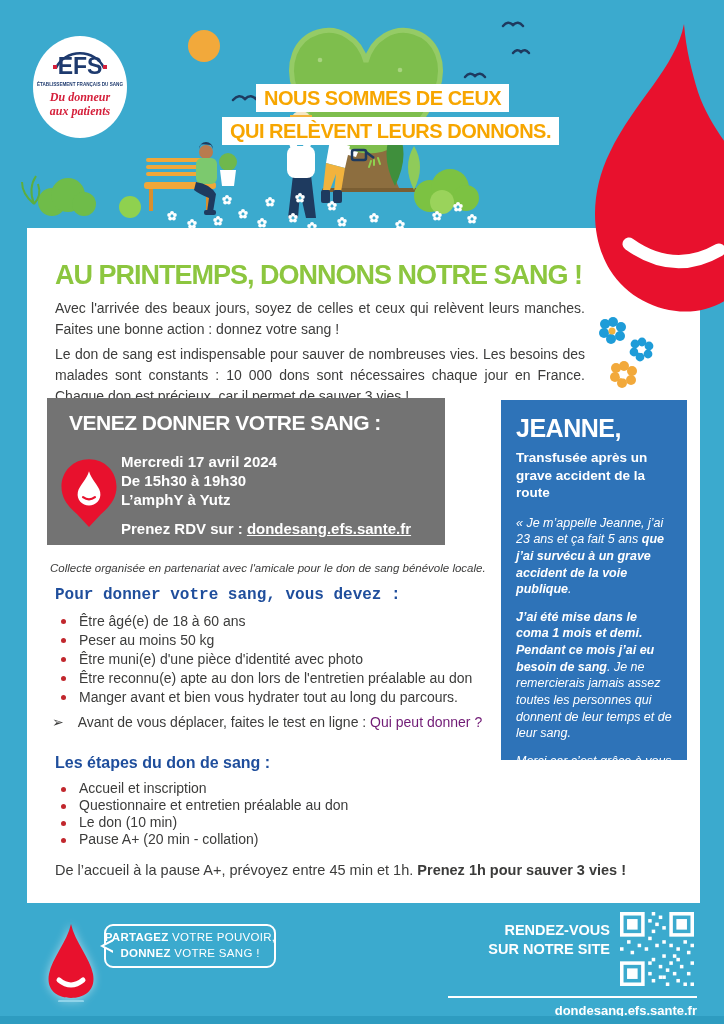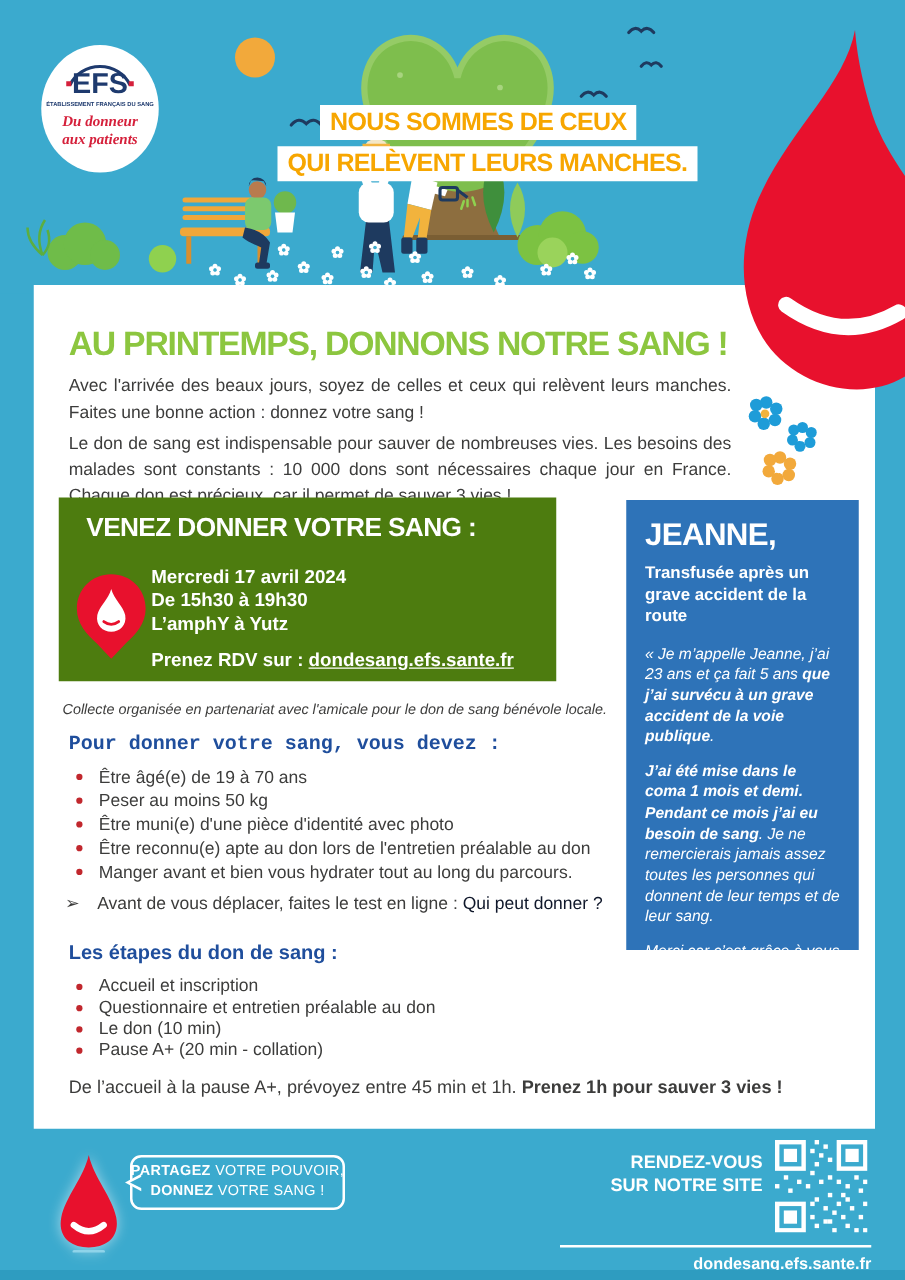--- a/index.html
+++ b/index.html
@@ -34,42 +34,42 @@
   #flowers{position:absolute;left:596px;top:310px;z-index:2;}
 
   
   .card{position:absolute;left:27px;top:228px;width:673px;height:675px;background:#fff;z-index:1;}
   .card > *{position:absolute;}
   .main-title{left:28px;top:14px;color:#8CC63F;font-size:27px;font-weight:bold;
     letter-spacing:-1px;white-space:nowrap;}
   .para{left:28px;width:530px;font-size:14px;line-height:1.5;color:#3C3C3B;text-align:justify;}
   #para1{top:56px;} #para2{top:102px;}
 
-  .event-box{left:20px;top:170px;width:398px;height:147px;background:#4d7c0f;}
+  .event-box{left:20px;top:170px;width:398px;height:147px;background:#737373;}
   .event-title{position:absolute;left:22px;top:13px;color:#fff;font-weight:bold;
     font-size:21px;letter-spacing:-0.5px;white-space:nowrap;}
   .pin{position:absolute;left:13px;top:50px;}
   .event-details{position:absolute;left:74px;top:54px;color:#fff;font-weight:bold;
     font-size:15px;line-height:1.27;}
   .event-rdv{position:absolute;left:74px;top:122px;color:#fff;font-weight:bold;font-size:15px;text-align:center;}
   .event-rdv a{color:#fff;text-decoration:underline;cursor:pointer;}
 
   .note{left:23px;top:334px;font-size:11.5px;font-style:italic;color:#3C3C3B;white-space:nowrap;text-align:right;}
   .sec-title{color:#1F4E9C;font-size:16px;font-weight:bold;white-space:nowrap;}
   #cond-title{left:28px;top:358px;font-family:Liberation Mono, monospace;}
   #steps-title{left:28px;top:526px;}
   ul.blist{left:28px;margin:0;padding:0;list-style:none;font-size:14px;color:#3C3C3B;width:450px;}
   #cond-list{top:384px;} #cond-list li{line-height:19px;}
   #steps-list{top:552px;} #steps-list li{line-height:17px;}
   ul.blist li{position:relative;padding-left:24px;white-space:nowrap;}
   ul.blist li::before{content:"";position:absolute;left:6px;top:7px;width:5px;height:5px;
     border-radius:50%;background:#C1272D;}
   .test-line{left:25px;top:486px;font-size:14px;color:#3C3C3B;white-space:nowrap;}
   .test-line .arrow{margin-right:14px;}
-  .test-line a{color:#0f172a;text-decoration:none;cursor:pointer;}
+  .test-line a{color:#701a75;text-decoration:none;cursor:pointer;}
   .closing{left:28px;top:634px;font-size:14.5px;color:#3C3C3B;white-space:nowrap;}
   .closing b{font-weight:bold;}
 
   .jeanne-box{left:474px;top:172px;width:186px;height:360px;background:#2E73B8;color:#fff;
     padding:14px 15px;box-sizing:border-box;overflow:hidden;}
   .j-title{font-size:25px;font-weight:bold;letter-spacing:-0.5px;margin:0 0 6px 0;}
   .j-sub{font-size:13.5px;font-weight:bold;line-height:1.3;margin:0 0 13px 0;}
   .j-p{font-size:12.5px;font-style:italic;line-height:1.33;margin:0 0 11px 0;}
   .j-p b{font-weight:bold;}
 
@@ -224,21 +224,21 @@
   </svg>
   <div class="efs-word">EFS</div>
   <div class="efs-org">ÉTABLISSEMENT FRANÇAIS DU SANG</div>
   <div class="efs-script">
     <div>Du donneur</div>
     <div>aux patients</div>
   </div>
 </div>
 
 <div id="banner1" class="banner-line">NOUS SOMMES DE CEUX</div>
-<div id="banner2" class="banner-line">QUI RELÈVENT LEURS MANCHES.</div>
+<div id="banner2" class="banner-line">QUI RELÈVENT LEURS DONNONS.</div>
 
 <div class="card">
   <h1 class="main-title">AU PRINTEMPS, DONNONS NOTRE SANG !</h1>
   <p id="para1" class="para">Avec l'arrivée des beaux jours, soyez de celles et ceux qui relèvent leurs manches. Faites une bonne action : donnez votre sang !</p>
   <p id="para2" class="para">Le don de sang est indispensable pour sauver de nombreuses vies. Les besoins des malades sont constants : 10 000 dons sont nécessaires chaque jour en France. Chaque don est précieux, car il permet de sauver 3 vies !</p>
 
   <div class="event-box">
     <div class="event-title">VENEZ DONNER VOTRE SANG :</div>
     <svg class="pin" width="58" height="94" viewBox="0 0 78 100">
       <path d="M39,2 C18,2 2,18 2,39 C2,56 13,67 23,76 L39,93 L55,76 C65,67 76,56 76,39 C76,18 60,2 39,2 Z" fill="#E8112D"></path>
@@ -260,21 +260,21 @@
     <div class="j-sub">Transfusée après un grave accident de la route</div>
     <p class="j-p"><span>« Je m’appelle Jeanne, j’ai 23 ans et ça fait 5 ans </span><b>que j’ai survécu à un grave accident de la voie publique</b><span>.</span></p>
     <p class="j-p"><b>J’ai été mise dans le coma 1 mois et demi. Pendant ce mois j’ai eu besoin de sang</b><span>. Je ne remercierais jamais assez toutes les personnes qui donnent de leur temps et de leur sang.</span></p>
     <p class="j-p">Merci car c’est grâce à vous que je peux écrire ces lignes, merci ! »</p>
   </div>
 
   <div class="note">Collecte organisée en partenariat avec l'amicale pour le don de sang bénévole locale.</div>
 
   <div id="cond-title" class="sec-title">Pour donner votre sang, vous devez :</div>
   <ul id="cond-list" class="blist">
-    <li><span>Être âgé(e) de 19 à 70 ans</span></li>
+    <li><span>Être âgé(e) de 18 à 60 ans</span></li>
     <li><span>Peser au moins 50 kg</span></li>
     <li><span>Être muni(e) d'une pièce d'identité avec photo</span></li>
     <li><span>Être reconnu(e) apte au don lors de l'entretien préalable au don</span></li>
     <li><span>Manger avant et bien vous hydrater tout au long du parcours.</span></li>
   </ul>
 
   <div class="test-line">
     <span class="arrow">➢</span><span>Avant de vous déplacer, faites le test en ligne : </span><a>Qui peut donner ?</a>
   </div>
 

